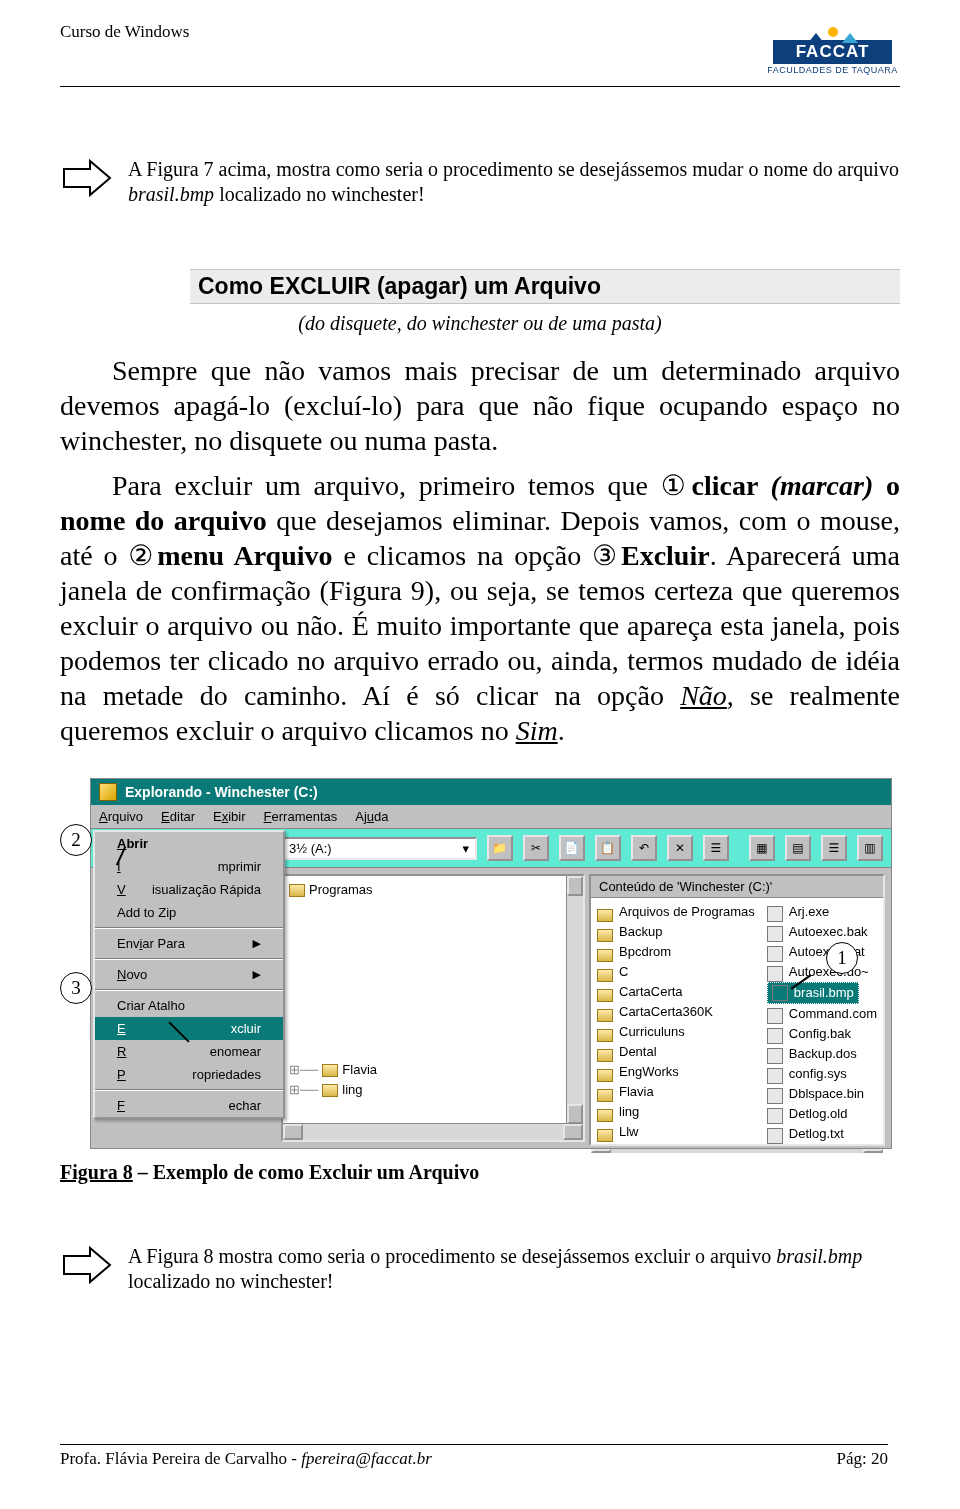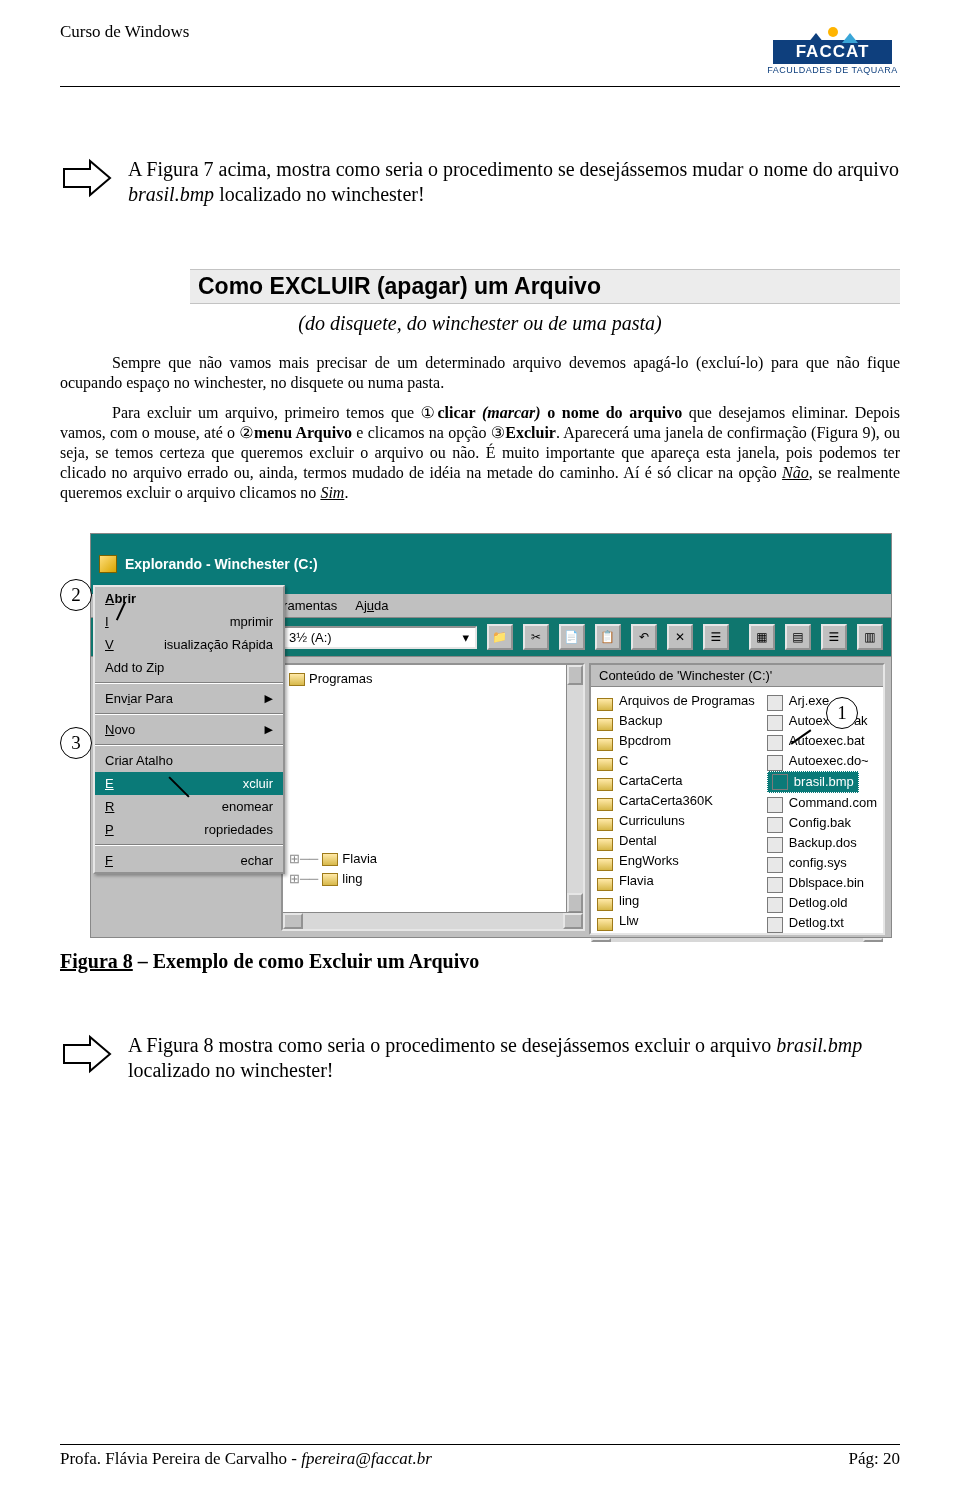--- a/index.html
+++ b/index.html
@@ -12,38 +12,38 @@
   .logo-wing{width:0;height:0;border-left:8px solid transparent;border-right:8px solid transparent;border-bottom:10px solid #0e3f7d;transform:translateY(6px)}
   .logo-dot{width:10px;height:10px;border-radius:50%;background:#ffb400;margin:0 2px}
   .logo-text{background:#0e3f7d;color:#fff;font:bold 17px Arial;padding:2px 23px;letter-spacing:1px}
   .logo-sub{font:9px Arial;color:#0e3f7d;letter-spacing:0.5px;margin-top:1px}
   .note-row{display:flex;margin-top:70px;gap:14px}
   .arrow-icon{flex:0 0 auto;margin-top:-6px}
   .note-text{font-size:20px;line-height:1.25}
   .note-text .it{font-style:italic}
   .heading-bar{margin-top:62px;margin-left:130px;margin-right:0;background:#ececec;border-top:1px solid #c3c3c3;border-bottom:1px solid #c3c3c3;padding:3px 8px;font:bold 23px Arial,sans-serif;color:#000}
   .sub-heading{text-align:center;font-size:20px;font-style:italic;margin-top:8px}
-  .body-text{font-size:16px;line-height:1.25;text-align:justify;margin-top:18px}
+  .body-text{font-size:28px;line-height:1.25;text-align:justify;margin-top:18px}
   .body-text .s2{display:block;text-indent:52px;margin-top:10px}
   .body-text .it{font-style:italic}
   .body-text b{font-weight:bold}
   .body-text u{text-decoration:underline}
   .body-text .circled{font-family:Arial}
   .figure-wrap{position:relative;margin-top:30px}
   .shot{margin-left:30px;width:800px;border:1px solid #888;background:#c0c0c0}
-  .titlebar{background:#0a7a78;color:#fff;font:bold 14px Tahoma,Arial;padding:21px 8px;display:flex;align-items:center;gap:8px}
+  .titlebar{background:#0a7a78;color:#fff;font:bold 14px Tahoma,Arial;padding:4px 8px;display:flex;align-items:center;gap:8px}
   .titlebar .icn{width:16px;height:16px;background:linear-gradient(135deg,#ffde7a,#d9a500);border:1px solid #7a6200}
   .menubar{background:#c0c0c0;font:13px Tahoma,Arial;display:flex;gap:18px;padding:4px 8px;border-bottom:1px solid #888}
   .menubar span{text-decoration:none}
   .dropdown{position:absolute;left:33px;top:52px;width:188px;background:#c0c0c0;border:2px outset #e6e6e6;font:13px Tahoma,Arial;z-index:10;box-shadow:2px 2px 3px rgba(0,0,0,.3)}
-  .dropdown .item{padding:4px 10px;display:flex;align-items:center;justify-content:space-between}
+  .dropdown .item{padding:4px 22px;display:flex;align-items:center;justify-content:space-between}
   .dropdown .sep{border-top:1px solid #808080;border-bottom:1px solid #fff;margin:3px 0}
   .dropdown .hilite{background:#0a7a78;color:#fff}
   .arrowr{font-size:11px}
-  .toolbar{background:#0f766e;border-bottom:1px solid #888;padding:6px 8px;display:flex;align-items:center;gap:10px;font:13px Tahoma,Arial}
+  .toolbar{background:#5eead4;border-bottom:1px solid #888;padding:6px 8px;display:flex;align-items:center;gap:10px;font:13px Tahoma,Arial}
   .toolbar .drop{flex:0 0 180px;background:#fff;border:2px inset #e6e6e6;padding:2px 6px;display:flex;align-items:center;justify-content:space-between}
   .tbtn{width:24px;height:22px;border:2px outset #e6e6e6;background:#c0c0c0;display:inline-flex;align-items:center;justify-content:center;font:12px Arial}
   .explorer-body{display:flex;height:280px}
   .left-pane{width:300px;background:#fff;border:2px inset #e6e6e6;margin:6px 0 6px 190px;overflow:hidden;position:relative}
   .tree{font:13px Tahoma,Arial;padding:4px 0 4px 6px;line-height:20px}
   .tree .row{display:flex;align-items:center;gap:4px;white-space:nowrap}
   .tree .dash{color:#888}
   .foldericn{width:14px;height:11px;background:linear-gradient(#ffe9a8,#d7b84a);border:1px solid #9e7a1a;display:inline-block}
   .right-pane{flex:1;background:#fff;border:2px inset #e6e6e6;margin:6px 6px 2px 4px;display:flex;flex-direction:column}
   .right-head{background:#c0c0c0;border-bottom:1px solid #888;font:13px Tahoma,Arial;padding:3px 8px}
@@ -55,21 +55,21 @@
   .scroll{width:16px;background:#c0c0c0;border-left:1px solid #888;display:flex;flex-direction:column}
   .scroll .sb{height:16px;background:#c0c0c0;border:2px outset #e6e6e6}
   .scroll .track{flex:1;background:#d8d8d8}
   .scroll-h{height:16px;background:#c0c0c0;border-top:1px solid #888;display:flex}
   .scroll-h .sb{width:16px;border:2px outset #e6e6e6}
   .scroll-h .track{flex:1;background:#d8d8d8}
   .num-badge{position:absolute;width:30px;height:30px;border:1.6px solid #000;border-radius:50%;background:#fff;display:flex;align-items:center;justify-content:center;font:19px "Times New Roman";z-index:20}
   .stroke{position:absolute;width:2px;height:30px;background:#000;z-index:15}
   .figure-caption{text-align:left;font-size:20px;margin-top:12px}
   .figure-caption .u{text-decoration:underline}
-  .footer{position:absolute;bottom:40px;left:60px;right:60px}
+  .footer{position:absolute;bottom:40px;left:60px;right:72px}
   .footer-hr{border:none;border-top:1px solid #000;margin:0 0 4px 0}
   .footer-row{display:flex;justify-content:space-between;font-size:17px}
   .footer-row .it{font-style:italic}
   .ok-box{position:absolute;left:230px;top:212px;background:#c0c0c0;border:2px inset #e6e6e6;padding:2px 8px;font:13px Tahoma,Arial}
   .brasil-sel{background:#0a7a78;color:#fff;padding:0 4px;display:inline-flex;align-items:center;gap:6px;border:1px dotted #fff}
 </style>
 </head>
 <body>
 
 <div class="page">

